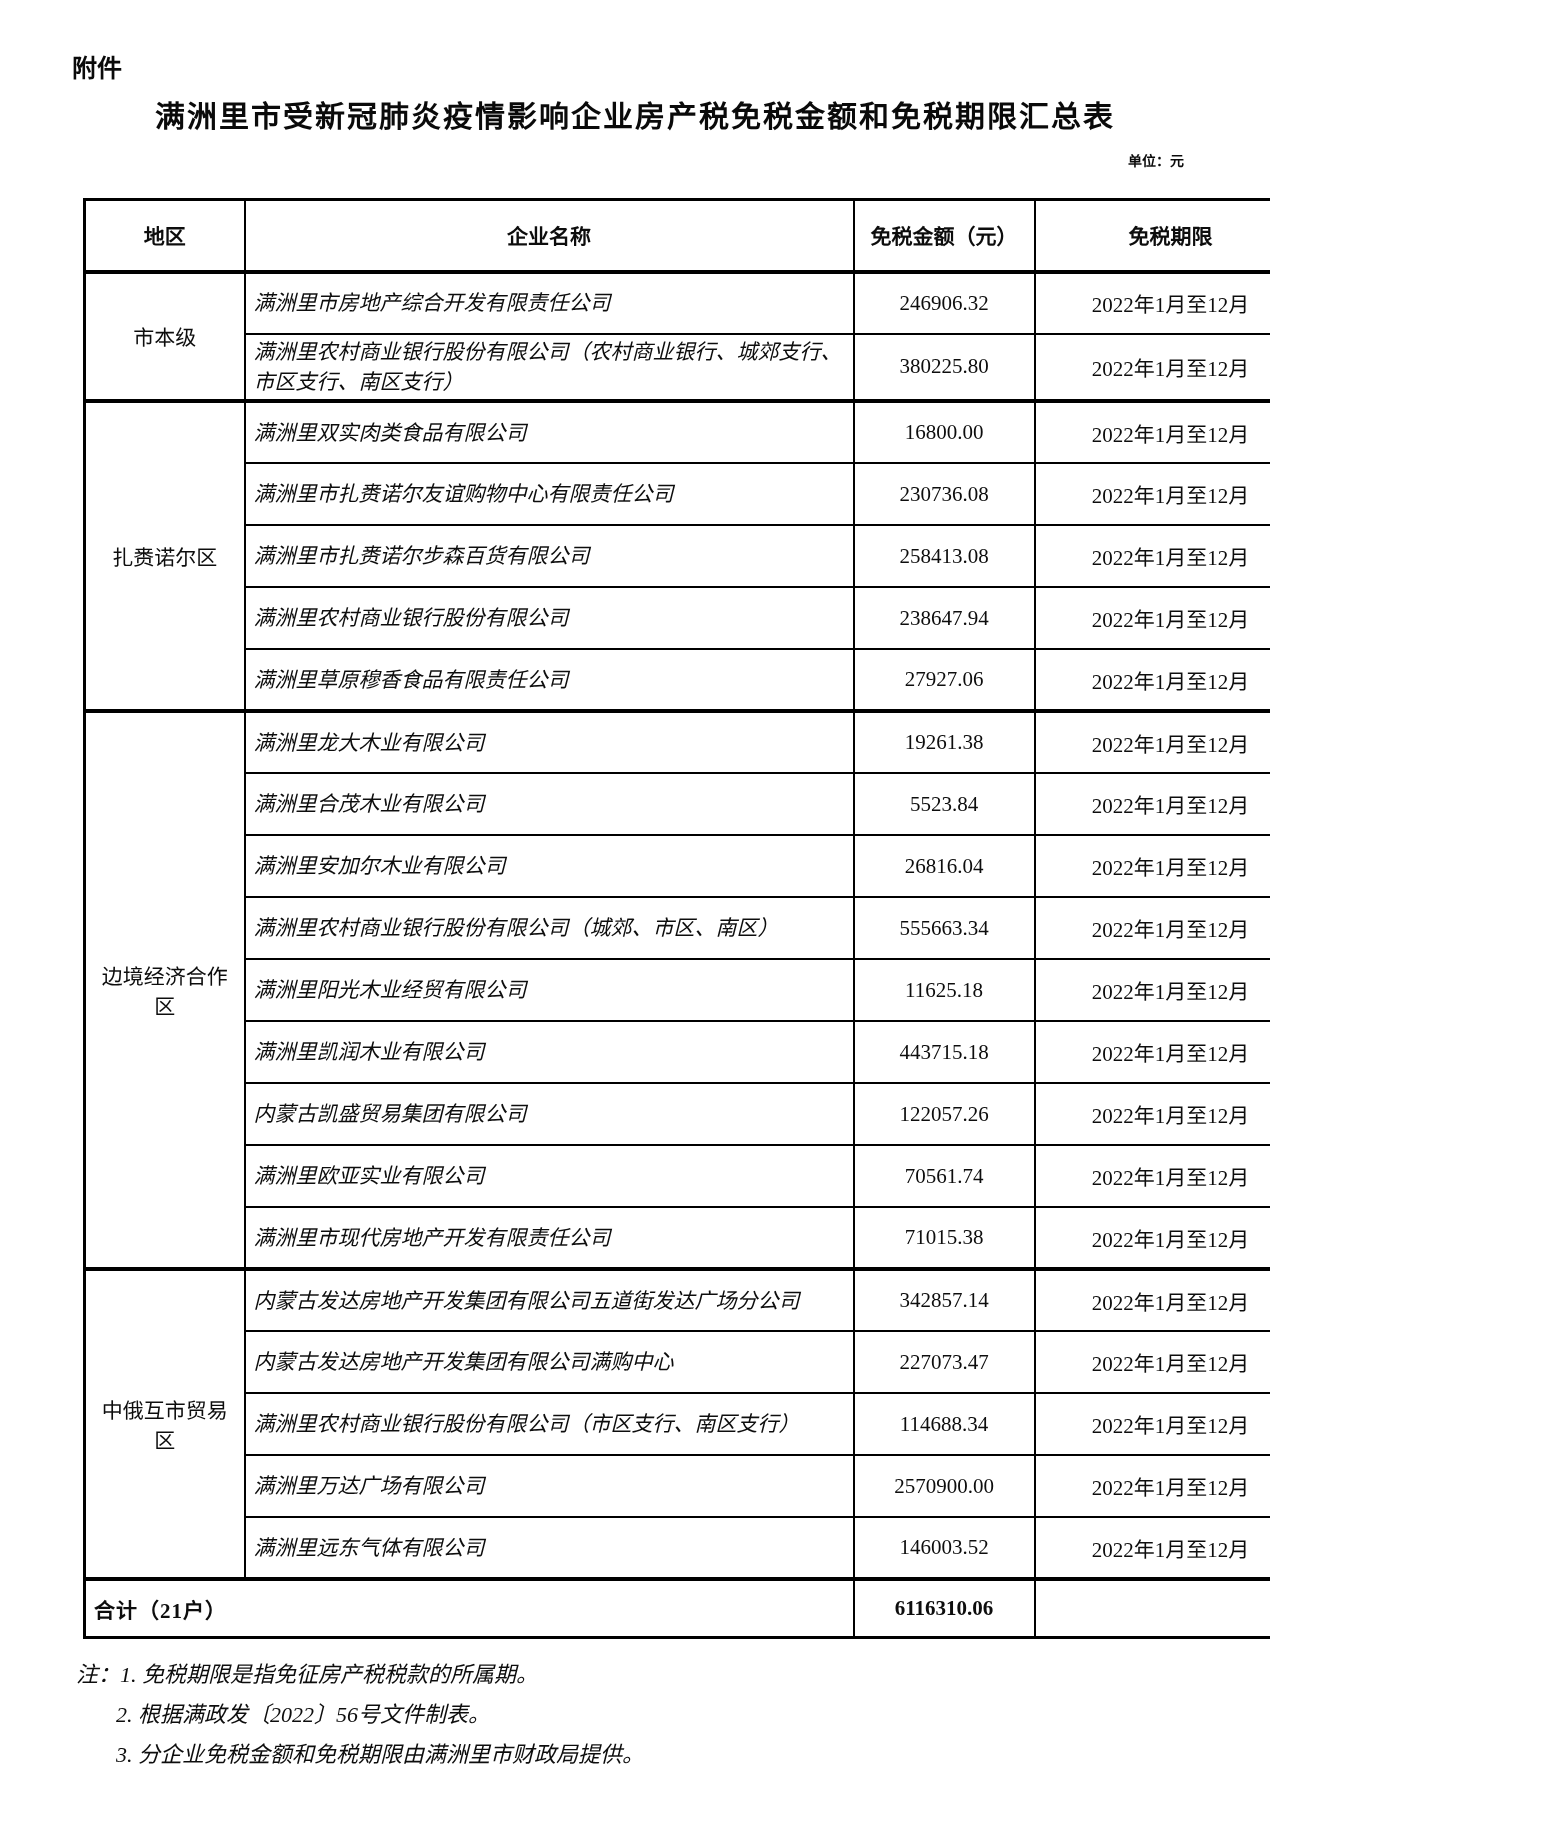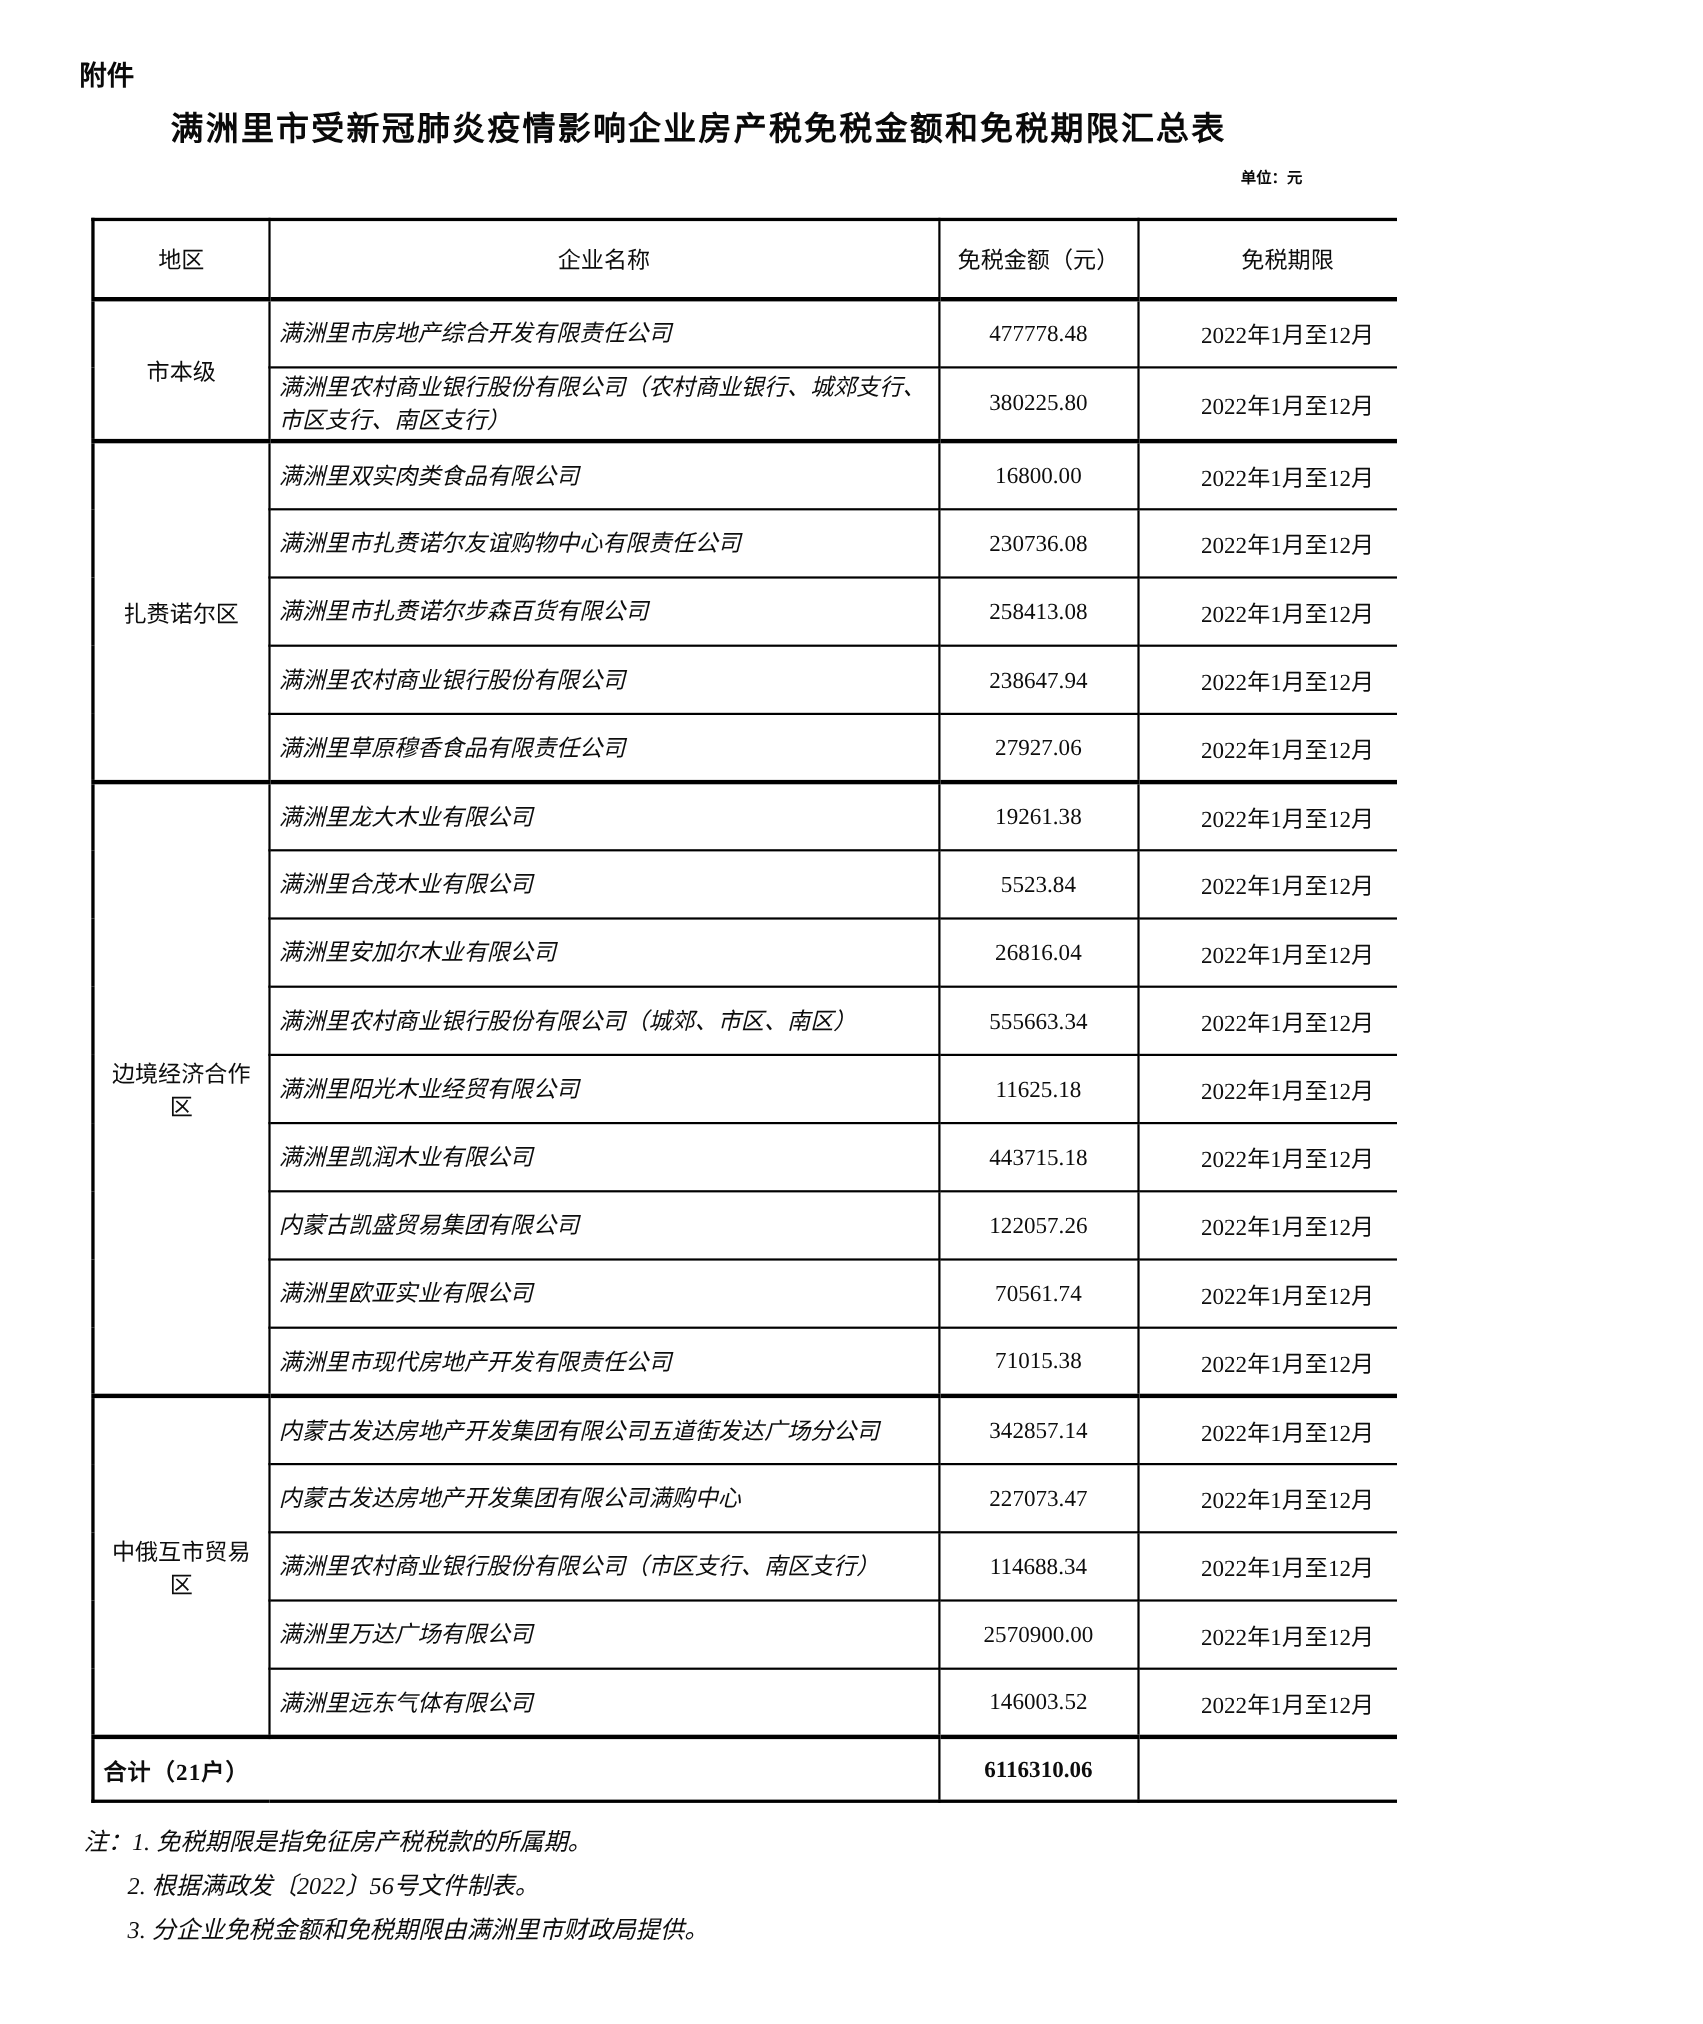--- a/index.html
+++ b/index.html
@@ -48,21 +48,21 @@
   table.main th, table.main td{
     border:2px solid #000;
     font-size:21px;
     color:#0d0d0d;
     padding:2px 8px;
     box-sizing:border-box;
     vertical-align:middle;
   }
   table.main th{
     height:72px;
-    font-weight:400;
+    font-weight:700;
     text-align:center;
     padding:2px 4px;
     border-bottom:4px solid #000;
     margin-left:40px;
   }
   table.main td{height:62px;}
   td.region{text-align:center;padding:2px 4px;}
   td.company{text-align:left;line-height:1.45;font-style:italic;}
   td.amount{text-align:center;font-family:"Liberation Serif","DejaVu Serif",serif;}
   td.period{text-align:center;}
@@ -107,21 +107,21 @@
         <th>地区</th>
         <th>企业名称</th>
         <th>免税金额（元）</th>
         <th>免税期限</th>
         <th>备注</th>
       </tr>
 
       <tr class="gstart">
         <td class="region" rowspan="2">市本级</td>
         <td class="company">满洲里市房地产综合开发有限责任公司</td>
-        <td class="amount">477778.48</td>
+        <td class="amount">246906.32</td>
         <td class="period">2022年1月至12月</td>
         <td class="remark"></td>
       </tr>
       <tr>
         <td class="company">满洲里农村商业银行股份有限公司（农村商业银行、城郊支行、市区支行、南区支行）</td>
         <td class="amount">380225.80</td>
         <td class="period">2022年1月至12月</td>
         <td class="remark"></td>
       </tr>
 

